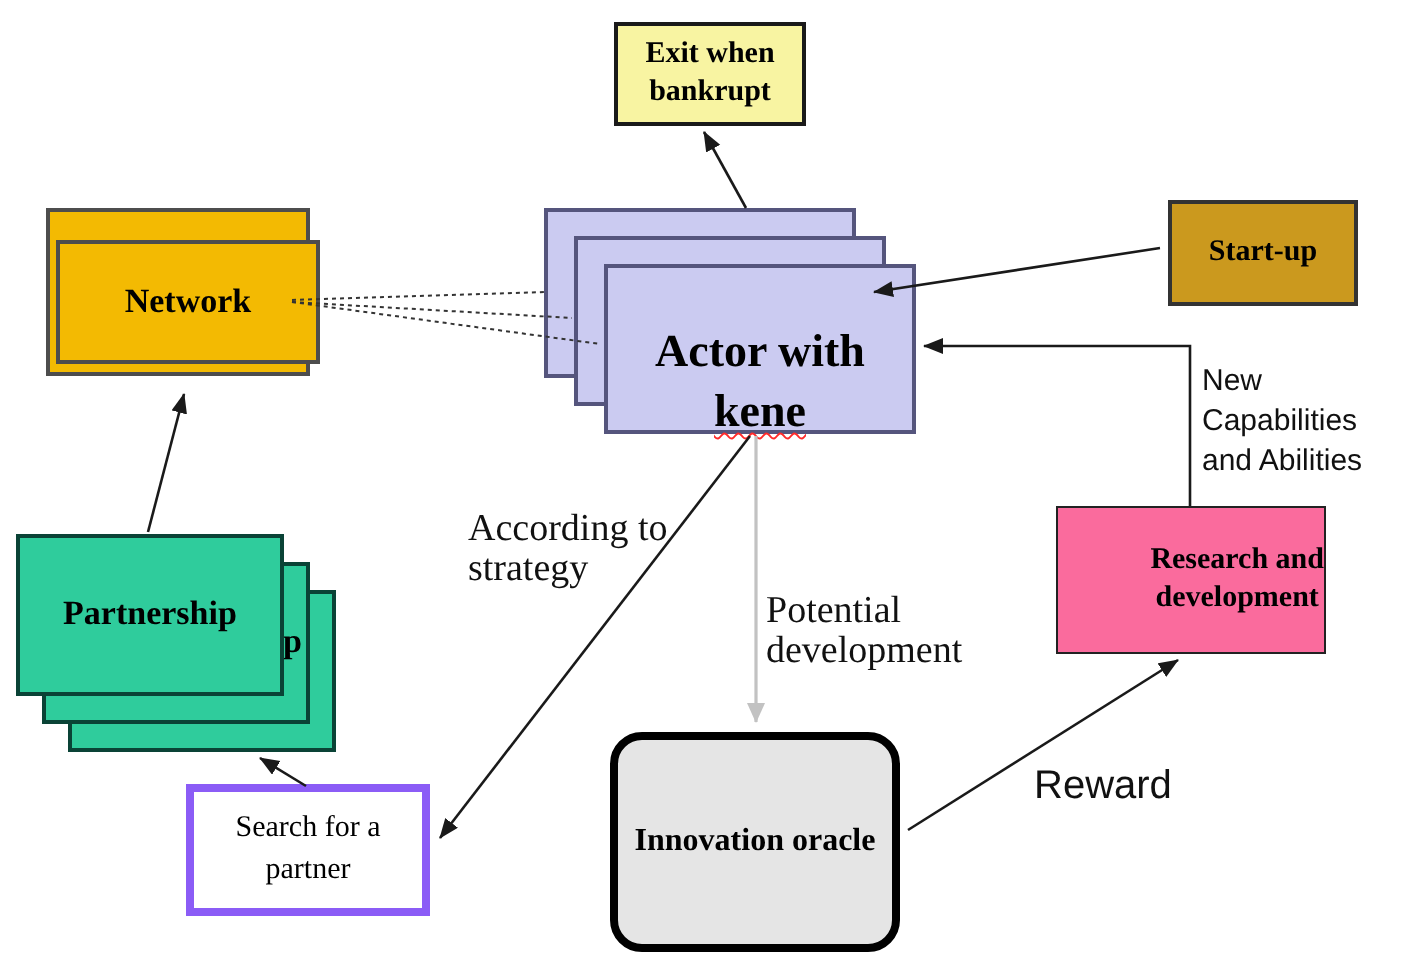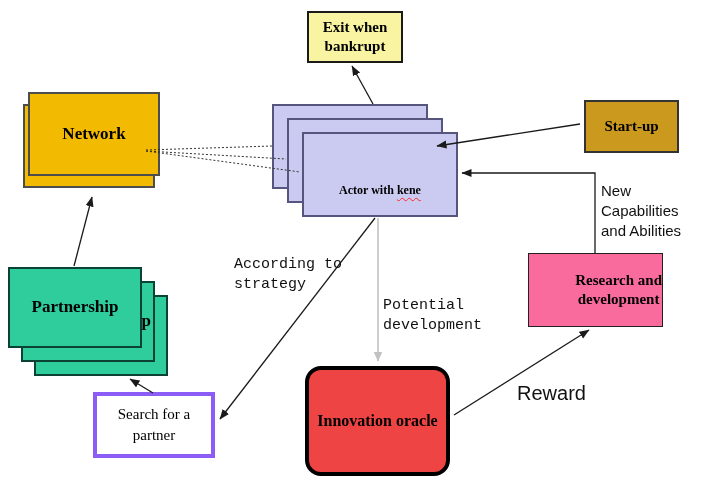--- a/index.html
+++ b/index.html
@@ -21,28 +21,28 @@
   .node-label{
     white-space:pre-line;
     font-weight:bold;
     line-height:1.3;
   }
   
   .exit{left:307px;top:11px;width:96px;height:52px;border:2px solid #1a1a1a;z-index:4;}
   .exit .node-label{font-size:15px;}
   
   .network-back{left:23px;top:104px;width:132px;height:84px;border:2px solid #4d4d4d;z-index:1;}
-  .network-front{left:28px;top:92px;width:132px;height:84px;border:2px solid #4d4d4d;z-index:2;}
+  .network-front{left:28px;top:120px;width:132px;height:62px;border:2px solid #4d4d4d;z-index:2;}
   .network-front .node-label{font-size:17px;}
   
   .actor{width:156px;height:85px;border:2px solid #55557d;}
   .actor-back{left:272px;top:104px;z-index:1;}
   .actor-middle{left:287px;top:118px;z-index:2;}
   .actor-front{left:302px;top:132px;z-index:3;}
-  .actor .node-label{font-size:12px;margin-top:32px;}
+  .actor .node-label{font-size:23px;margin-top:32px;}
   .misspelled{
     text-decoration:underline;
     text-decoration-style:wavy;
     text-decoration-color:#ff2a2a;
     text-decoration-thickness:1px;
     text-underline-offset:3px;
   }
   
   .startup{left:584px;top:100px;width:95px;height:53px;border:2px solid #333;z-index:2;}
   .startup .node-label{font-size:15px;}
@@ -62,21 +62,21 @@
   
   .oracle{left:305px;top:366px;width:145px;height:110px;border:4px solid #000;border-radius:16px;z-index:3;}
   .oracle .node-label{font-size:16px;}
   
   .edge-label{
     position:absolute;
     white-space:pre-line;
     color:#111;
     z-index:6;
   }
-  .lbl-serif{font-family:Liberation Mono, monospace;font-size:15px;line-height:20px;}
+  .lbl-serif{font-family:Liberation Serif, serif;font-size:19px;line-height:20px;}
   .lbl-sans{font-family:"Liberation Sans", sans-serif;font-size:15px;line-height:20px;}
   .according{left:234px;top:255px;}
   .potential{left:383px;top:296px;}
   .newcap{left:601px;top:181px;}
   .reward{left:517px;top:383px;font-size:20px;}
   svg.wires{position:absolute;left:0;top:0;z-index:5;pointer-events:none;}
 </style>
 </head>
 <body>
 
@@ -136,21 +136,21 @@
   </div>
   <div class="node partner partner-front" style="background-color: rgb(47, 204, 156);">
     <span class="node-label">Partnership</span>
   </div>
 
   <div class="node search" style="background-color: rgb(255, 255, 255);">
     <span class="node-label">Search for a
 partner</span>
   </div>
 
-  <div class="node oracle" style="background-color: #ef4444;">
+  <div class="node oracle" style="background-color: #e5e5e5;">
     <span class="node-label">Innovation oracle</span>
   </div>
 
   <div class="edge-label lbl-serif according">According to
 strategy</div>
   <div class="edge-label lbl-serif potential">Potential
 development</div>
   <div class="edge-label lbl-sans newcap">New
 Capabilities
 and Abilities</div>

